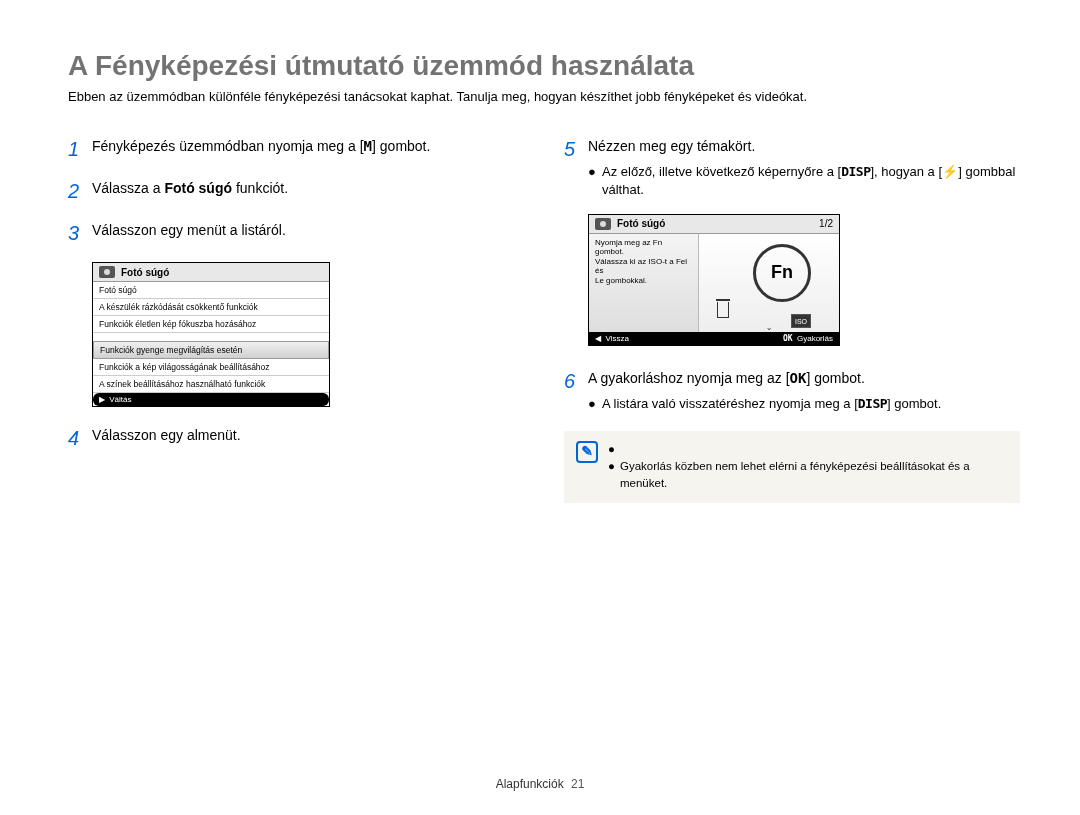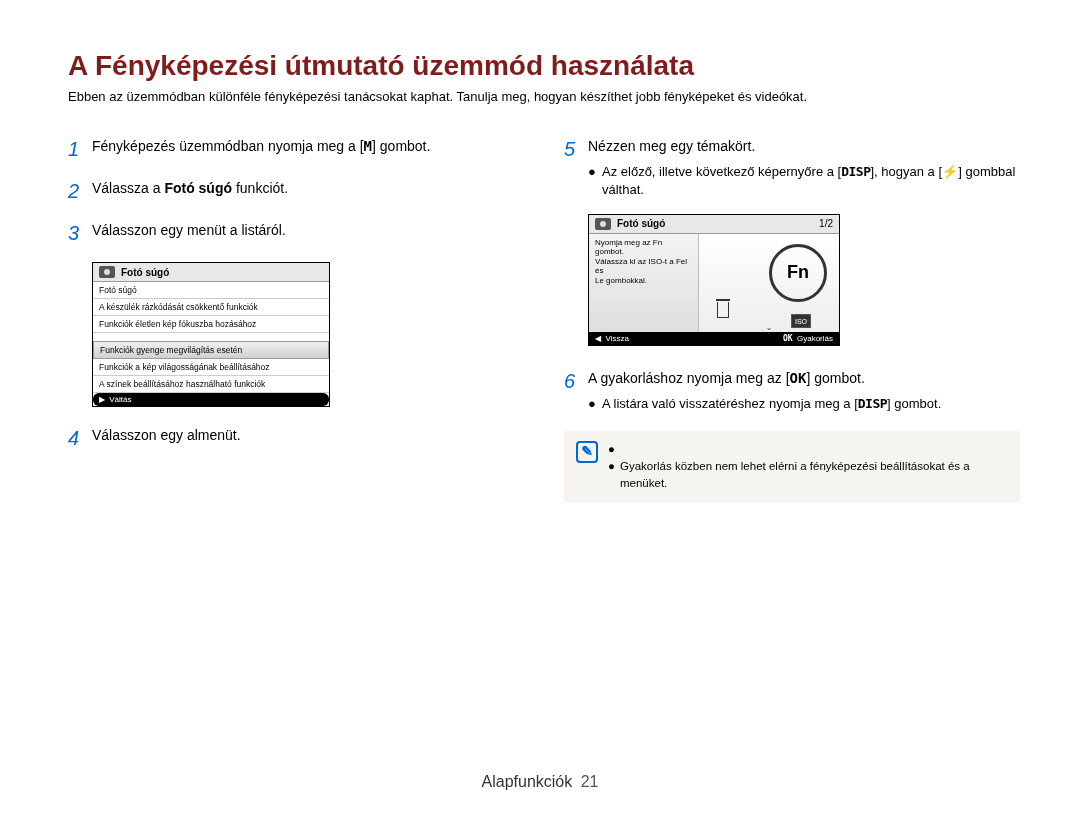--- a/index.html
+++ b/index.html
@@ -10,21 +10,21 @@
     height: 815px;
     font-family: Arial, Helvetica, sans-serif;
     background: #fff;
     color: #000;
     position: relative;
   }
   .page {
     padding: 50px 60px 0 68px;
   }
   .title {
-    color: #7f1d1d;
+    color: #737373;
     font-size: 28px;
     font-weight: bold;
     margin: 0 0 6px 0;
   }
   .intro {
     font-size: 13px;
     margin: 0 0 30px 0;
     line-height: 1.4;
   }
   .columns {
@@ -144,21 +144,21 @@
     width: 12px; height: 16px;
     border: 1.5px solid #333; border-top: none;
   }
   .trash::before {
     content: ""; position: absolute;
     top: -3px; left: -2px; width: 14px; height: 2px;
     background: #333;
   }
   .fn-dial {
     position: absolute;
-    right: 12px; top: 10px;
+    right: 28px; top: 10px;
     width: 58px; height: 58px;
     border: 3px solid #333; border-radius: 50%;
     display: flex; align-items: center; justify-content: center;
     font-weight: bold; font-size: 18px;
   }
   .iso-chip {
     position: absolute;
     right: 28px; bottom: 4px;
     width: 20px; height: 14px;
     background: #333; color: #fff;
@@ -195,21 +195,21 @@
     font-size: 14px;
   }
   .note ul { margin: 0; padding: 0; list-style: none; }
   .note li { display: flex; }
   .note li .b { width: 12px; flex-shrink: 0; }
   .footer {
     position: absolute;
     bottom: 24px;
     left: 0; right: 0;
     text-align: center;
-    font-size: 16px;
+    font-size: 12px;
     color: #333;
   }
   .footer .pg { color: #555; margin-left: 4px; }
   .bold { font-weight: bold; }
   .disp-label { font-weight: bold; font-family: monospace; letter-spacing: -0.5px; }
   .ok-label { font-weight: bold; font-family: monospace; }
   .m-label { font-weight: bold; font-family: monospace; }
 </style>
 </head>
 <body>

